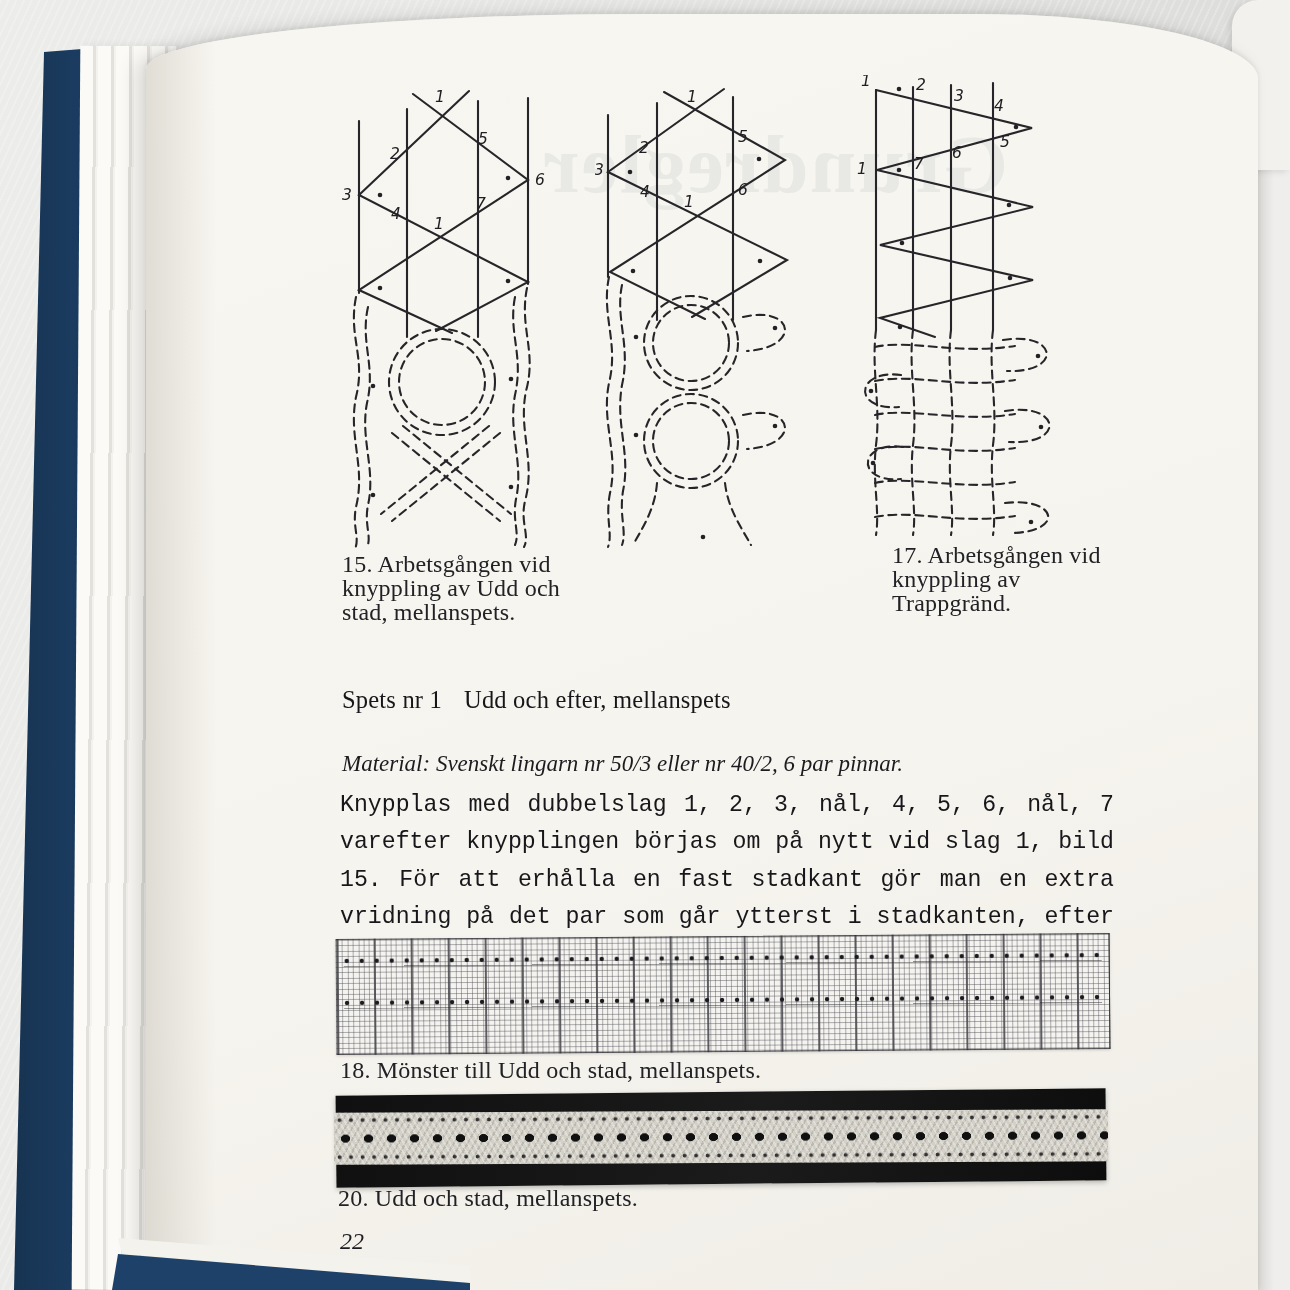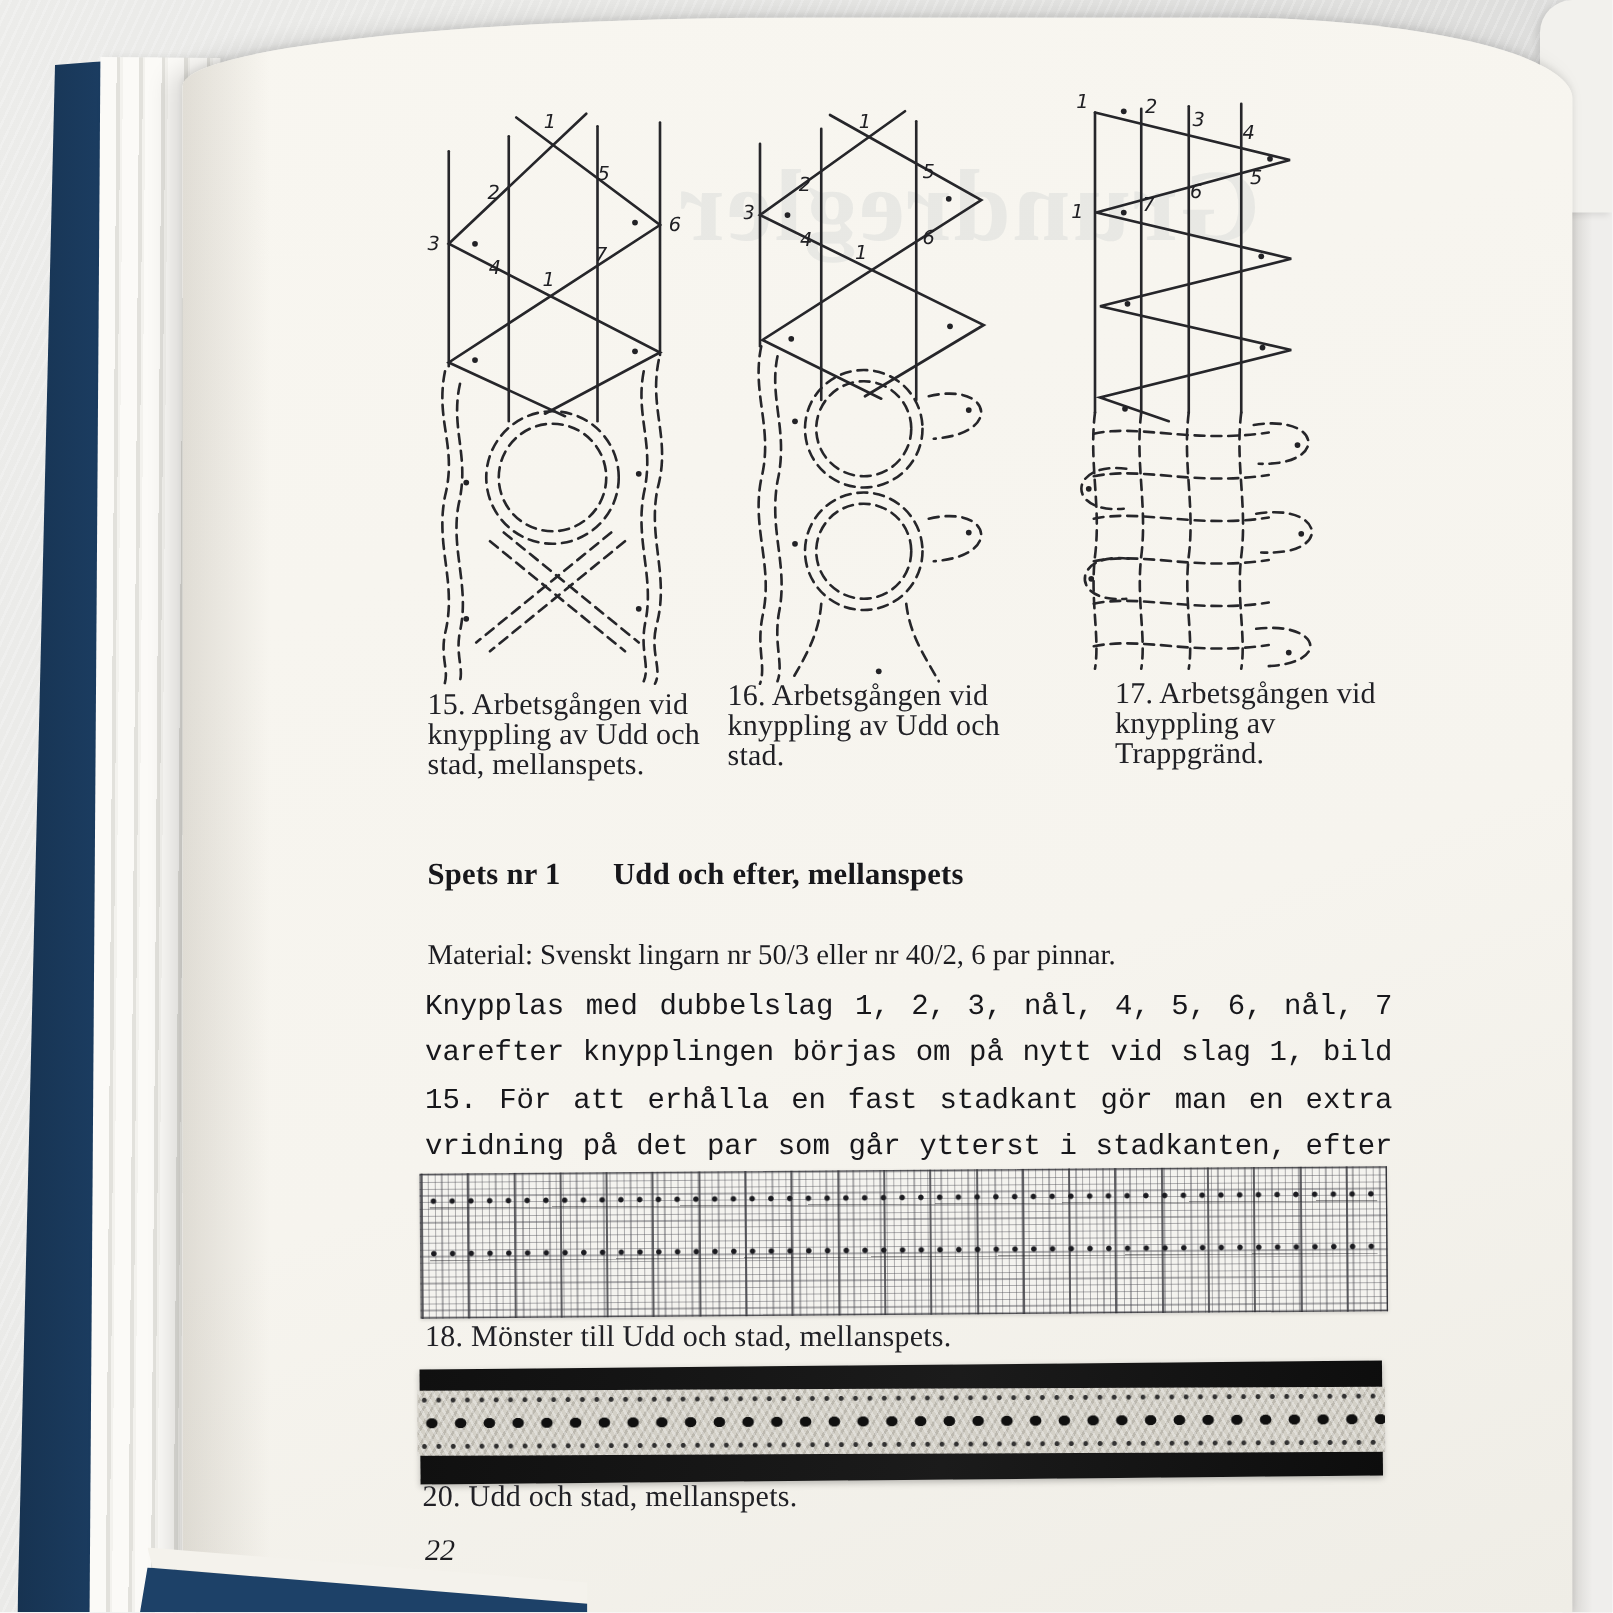--- a/index.html
+++ b/index.html
@@ -37,23 +37,23 @@
   .ghost{position:absolute;left:448px;top:118px;width:560px;
     font-family:"Liberation Serif",serif;font-weight:bold;font-size:82px;
     color:rgba(150,158,170,.15);transform:scaleX(-1);letter-spacing:2px;
     pointer-events:none;}
   
   .diagram{position:absolute;}
   .diagram text{font-family:"DejaVu Sans",sans-serif;font-size:15.5px;font-style:italic;
     fill:#202024;stroke:none;}
   
   .caption{position:absolute;font-size:24px;line-height:24px;color:#212126;letter-spacing:.2px;}
-  .heading{position:absolute;left:342px;top:686px;font-size:24.5px;font-weight:bold;color:#17171b;
-    display:flex;gap:42px;letter-spacing:.2px;}
-  .material{position:absolute;left:342px;top:751px;width:772px;font-size:23px;color:#1c1c20;}
+  .heading{position:absolute;left:342px;top:686px;font-size:24.5px;font-weight:normal;color:#17171b;
+    display:flex;gap:22px;letter-spacing:.2px;}
+  .material{position:absolute;left:342px;top:751px;width:772px;font-size:23px;font-style:italic;color:#1c1c20;}
   .bodytext{position:absolute;left:340px;top:787px;width:774px;font-size:23.2px;line-height:37.4px;
     text-align:justify;color:#17171b;font-family:Liberation Mono, monospace;}
   .pagenum{position:absolute;left:340px;top:1228px;width:712px;text-align:left;
     font-size:24px;color:#1c1c20;font-style:italic;}
   
   .gridfig{position:absolute;left:336px;top:936px;width:772px;height:114px;
     transform:rotate(-.45deg);
     background-color:#f4f3ef;
     background-image:
       repeating-linear-gradient(to bottom, rgba(70,70,78,.42) 0 1px, rgba(0,0,0,0) 1px 5.4px),
@@ -230,21 +230,20 @@
       <text x="104" y="26">3</text>
       <text x="144" y="36">4</text>
       <text x="150" y="72">5</text>
       <text x="102" y="83">6</text>
       <text x="64" y="94">7</text>
       <text x="7" y="99">1</text>
     </g>
   </svg>
 
   <div class="caption" style="left:342px;top:552px;width:232px;">15. Arbetsgången vid knyppling av Udd och stad, mellanspets.</div>
-  <div class="caption" style="left:582px;top:545px;width:248px;">16. Arbetsgången vid knyppling av Udd och stad.</div>
   <div class="caption" style="left:848px;top:543px;width:252px;margin-left:44px;">17. Arbetsgången vid knyppling av Trappgränd.</div>
 
   <div class="heading">
     <span>Spets nr 1</span>
     <span>Udd och efter, mellanspets</span>
   </div>
   <div class="material">Material: Svenskt lingarn nr 50/3 eller nr 40/2, 6 par pinnar.</div>
   <div class="bodytext">Knypplas med dubbelslag 1, 2, 3, nål, 4, 5, 6, nål, 7 varefter knypplingen börjas om på nytt vid slag 1, bild 15. För att erhålla en fast stadkant gör man en extra vridning på det par som går ytterst i stadkanten, efter slag nr 3 och 6.</div>
 
   <div class="gridfig">

